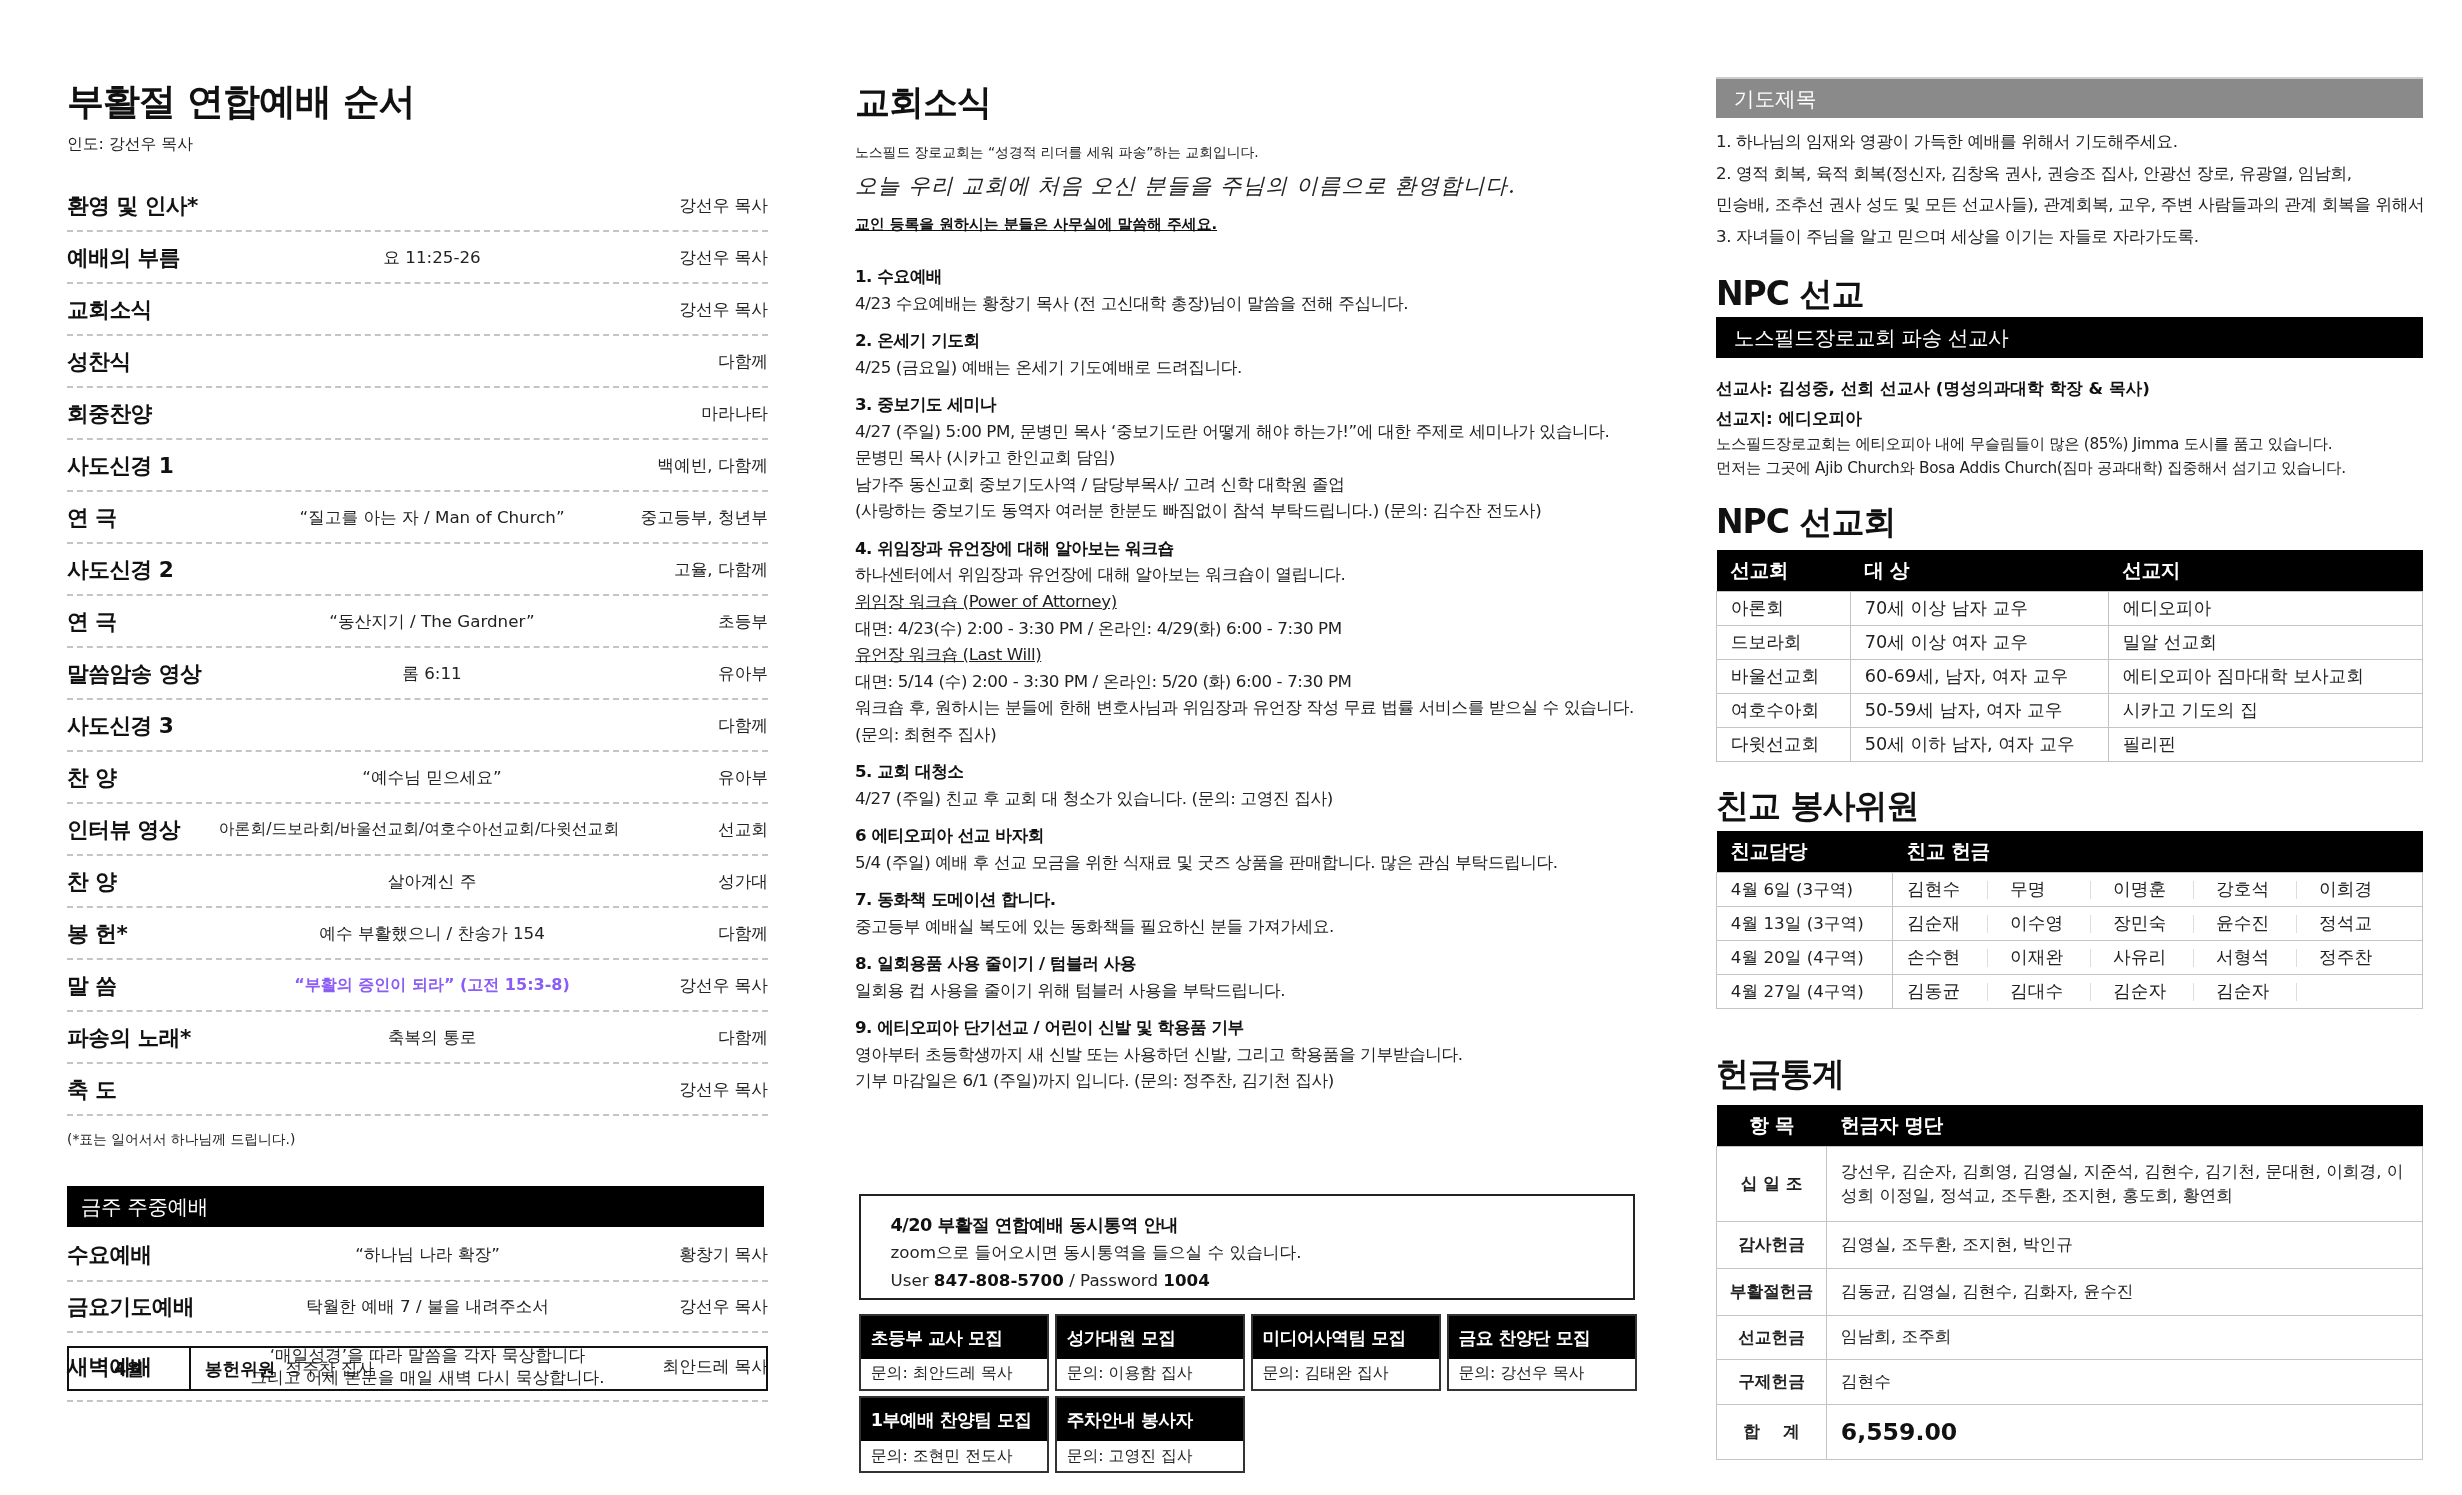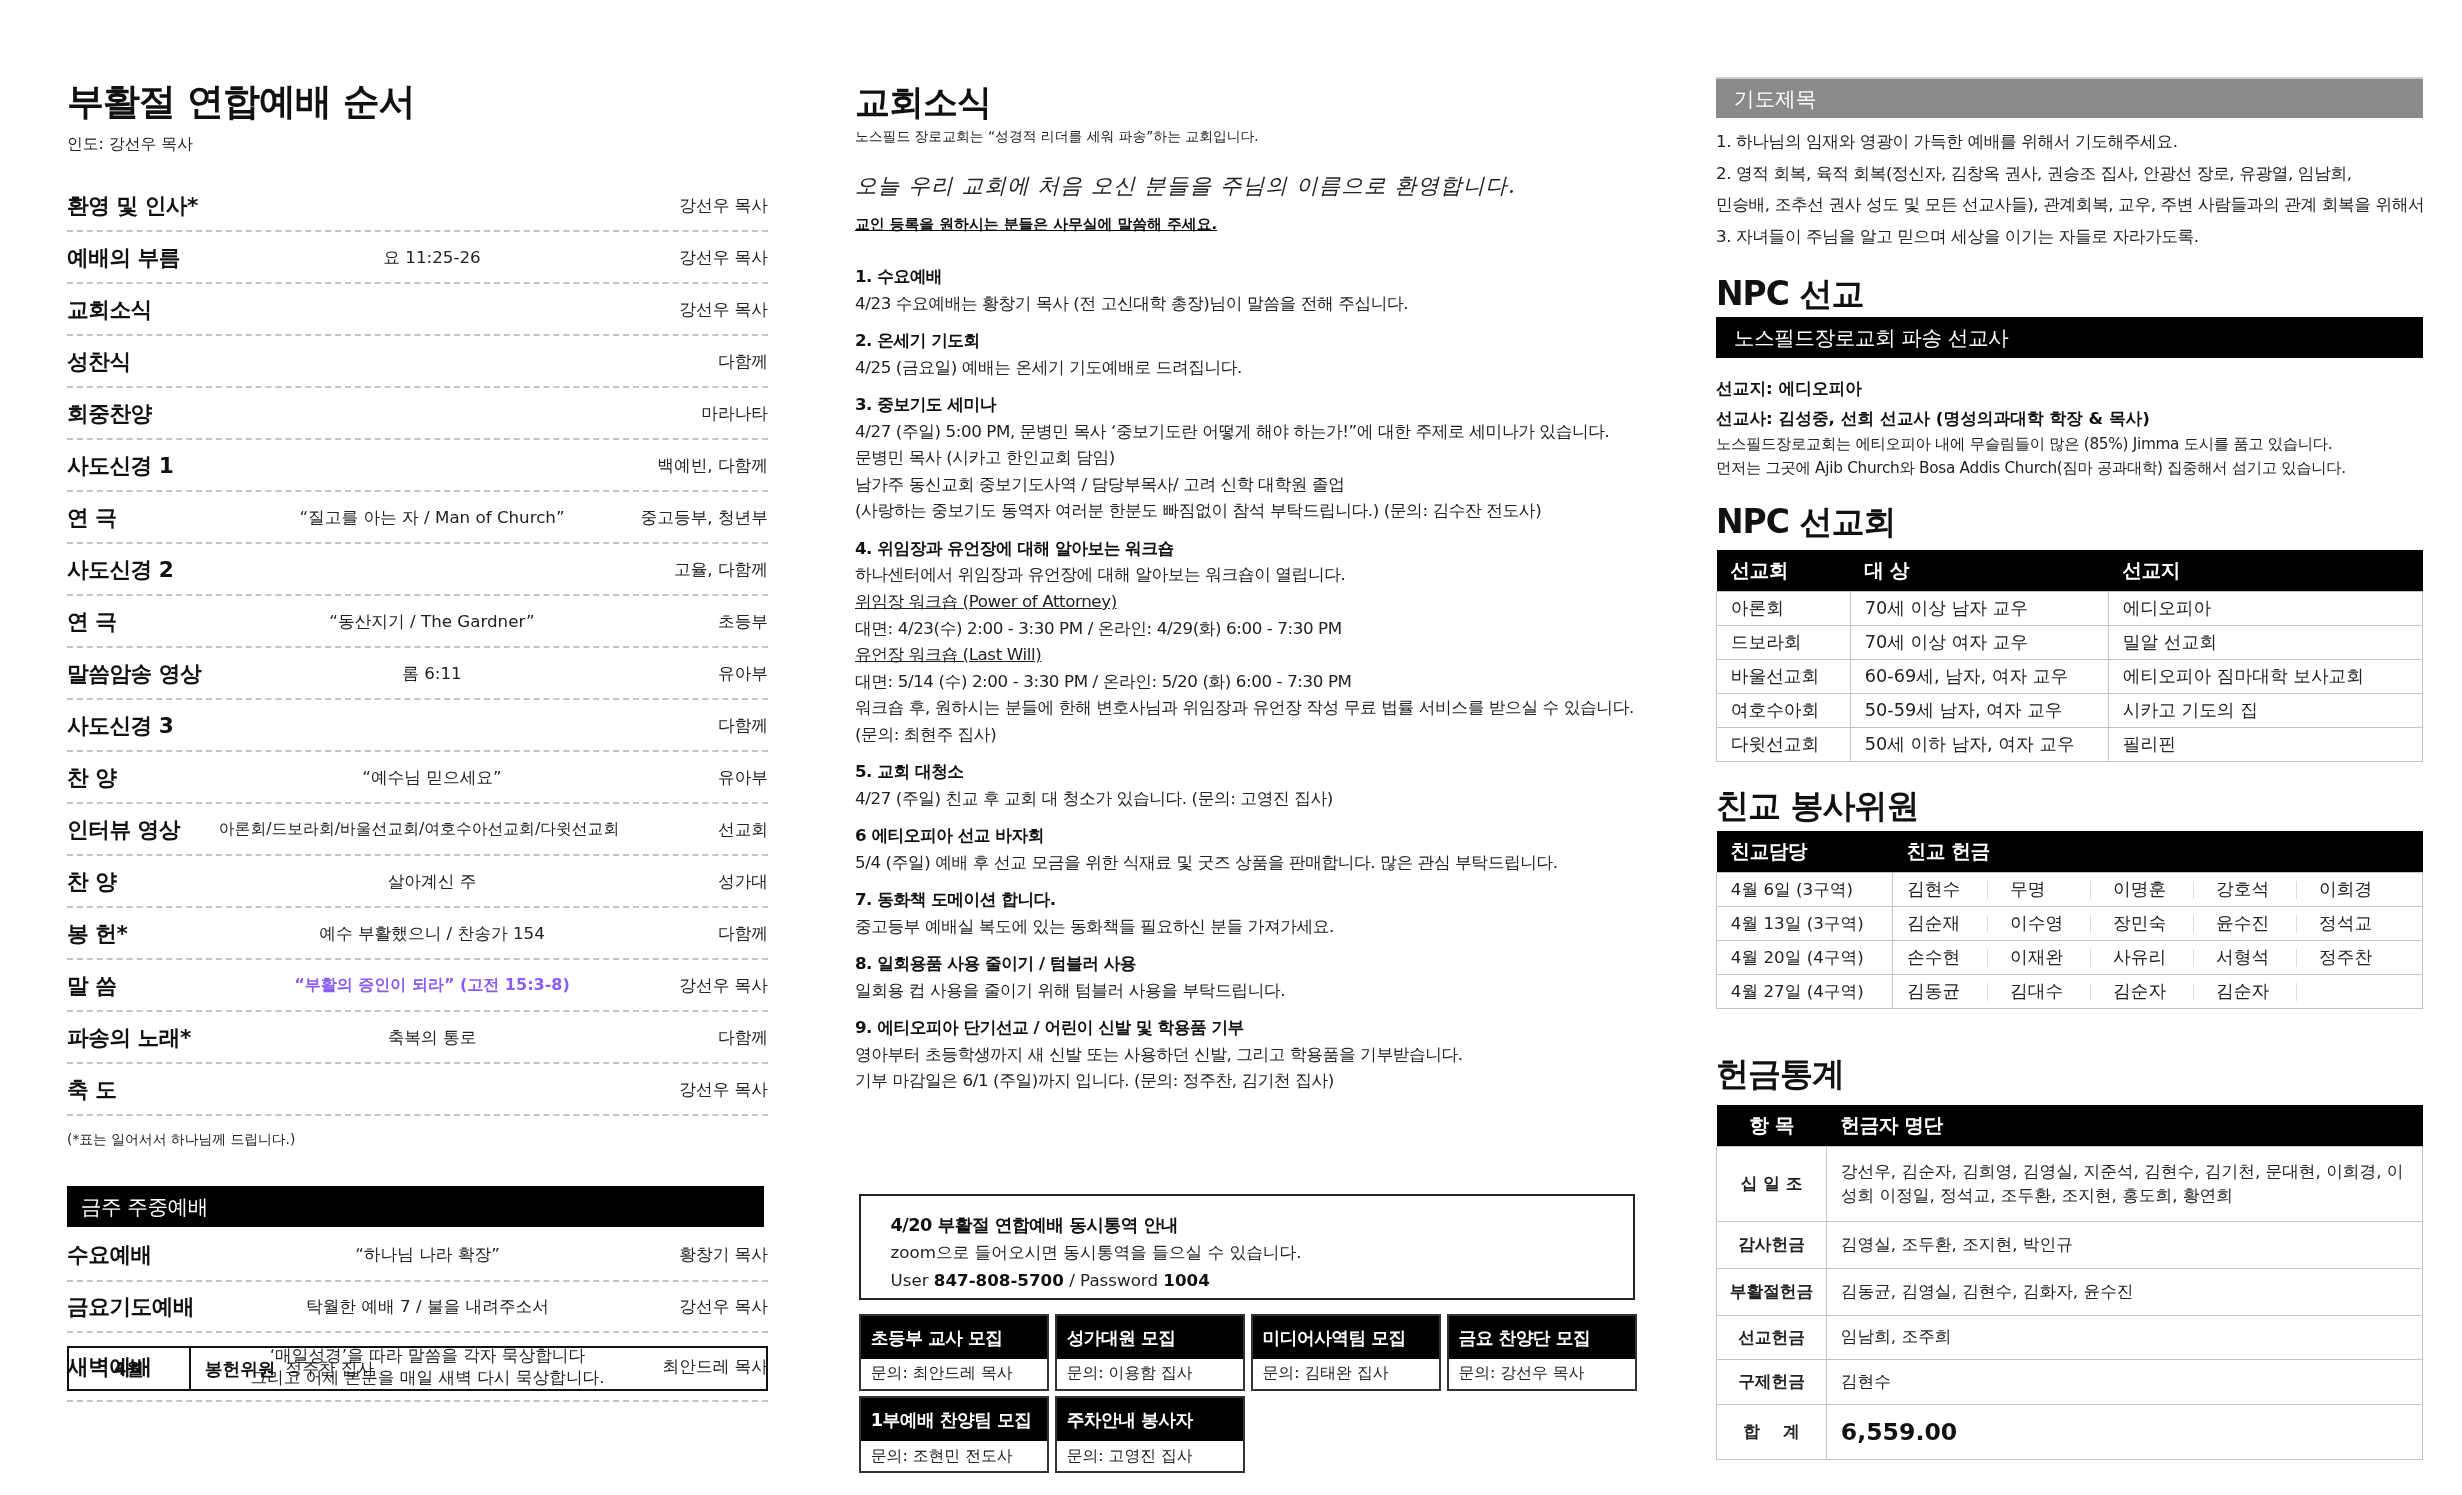--- a/index.html
+++ b/index.html
@@ -30,21 +30,21 @@
   .week-row .w-mid { position: absolute; left: 158px; right: 138px; text-align: center; font-size: 16.7px; color: #222; line-height: 1.3; }
   .week-row .w-right { position: absolute; right: 0; font-size: 16.7px; color: #222; }
   .monthly-box { position: absolute; top: 1346px; left: 0; width: 701px; height: 45px; border: 2px solid #111; display: flex; }
   .monthly-box .m-month { width: 122px; border-right: 2px solid #111; display: flex; align-items: center; justify-content: center; font-size: 17.7px; font-weight: bold; }
   .monthly-box .m-info { display: flex; align-items: center; padding-left: 13.8px; gap: 9.9px; }
   .monthly-box .m-label { font-size: 17.7px; font-weight: bold; }
   .monthly-box .m-name { font-size: 16.7px; color: #222; }
 
   
   .news-title { position: absolute; top: 79px; left: 0; font-size: 35px; font-weight: bold; letter-spacing: -1px; }
-  .news-intro { position: absolute; top: 128px; left: 0; font-size: 13.8px; color: #222; }
+  .news-intro { position: absolute; top: 144px; left: 0; font-size: 13.8px; color: #222; }
   .news-welcome { position: absolute; top: 171px; left: 0; font-size: 21.7px; font-family: "DejaVu Serif", serif; font-style: italic; color: #222; letter-spacing: 1px; }
   .news-register { position: absolute; top: 215px; left: 0; font-size: 14.8px; font-weight: bold; text-decoration: underline; }
   .news-items { position: absolute; top: 264px; left: 0; width: 798px; }
   .news-item { margin-bottom: 11.8px; }
   .news-item .n-head { font-size: 16.7px; font-weight: bold; line-height: 25.6px; letter-spacing: -0.5px; }
   .news-item .n-line { font-size: 16.7px; line-height: 26.6px; color: #222; white-space: nowrap; letter-spacing: -0.4px; }
   .news-item .n-line.u { text-decoration: underline; }
 
   .zoom-box { position: absolute; top: 1194px; left: 3.9px; width: 776px; height: 106px; border: 2px solid #222; padding: 15.8px 0 0 29.6px; }
   .zoom-box .z-title { font-size: 17.7px; font-weight: bold; line-height: 27.6px; letter-spacing: -0.5px; }
@@ -313,22 +313,22 @@
   <div class="prayer-list">
     <div class="prayer-line">1. 하나님의 임재와 영광이 가득한 예배를 위해서 기도해주세요.</div>
     <div class="prayer-line">2. 영적 회복, 육적 회복(정신자, 김창옥 권사, 권승조 집사, 안광선 장로, 유광열, 임남희,</div>
     <div class="prayer-line">민승배, 조추선 권사 성도 및 모든 선교사들), 관계회복, 교우, 주변 사람들과의 관계 회복을 위해서</div>
     <div class="prayer-line">3. 자녀들이 주님을 알고 믿으며 세상을 이기는 자들로 자라가도록.</div>
   </div>
 
   <div class="section-title" style="top:272px">NPC 선교</div>
   <div class="black-bar" style="top:317px">노스필드장로교회 파송 선교사</div>
   <div class="mission-info">
+    <div class="mi-bold">선교사: 김성중, 선희 선교사 (명성의과대학 학장 &amp; 목사)</div>
     <div class="mi-bold">선교지: 에디오피아</div>
-    <div class="mi-bold">선교사: 김성중, 선희 선교사 (명성의과대학 학장 &amp; 목사)</div>
     <div class="mi-line">노스필드장로교회는 에티오피아 내에 무슬림들이 많은 (85%) Jimma 도시를 품고 있습니다.</div>
     <div class="mi-line">먼저는 그곳에 Ajib Church와 Bosa Addis Church(짐마 공과대학) 집중해서 섬기고 있습니다.</div>
   </div>
 
   <div class="section-title" style="top:500px">NPC 선교회</div>
   <table class="npc-table">
     <thead>
         <tr>
       <th>선교회</th>
       <th>대 상</th>

